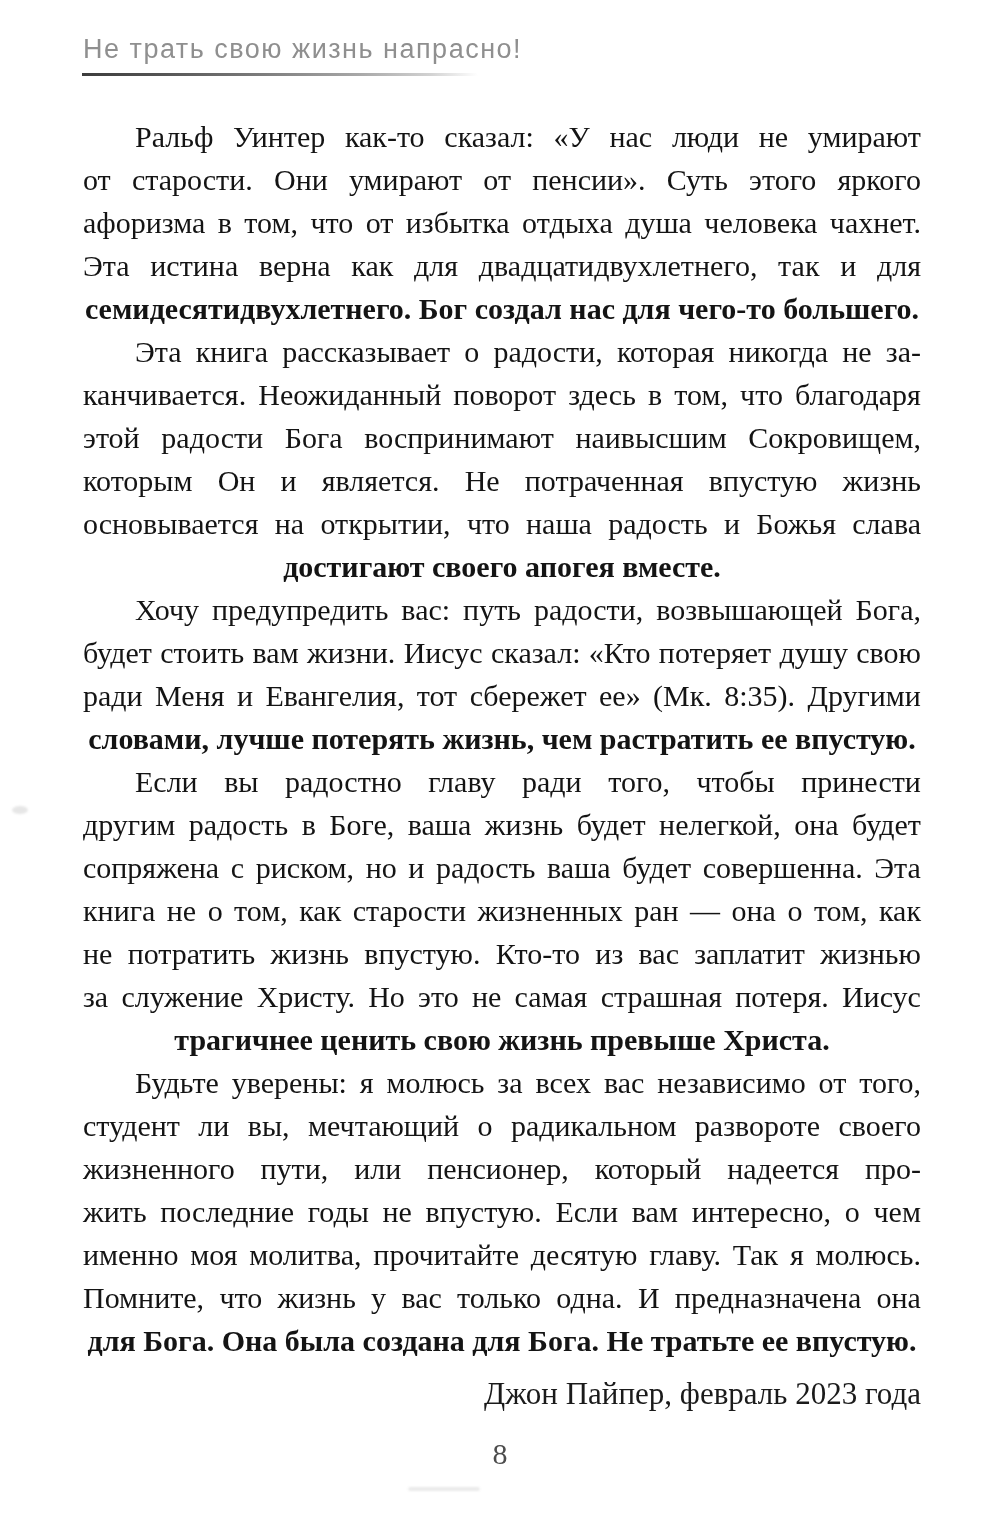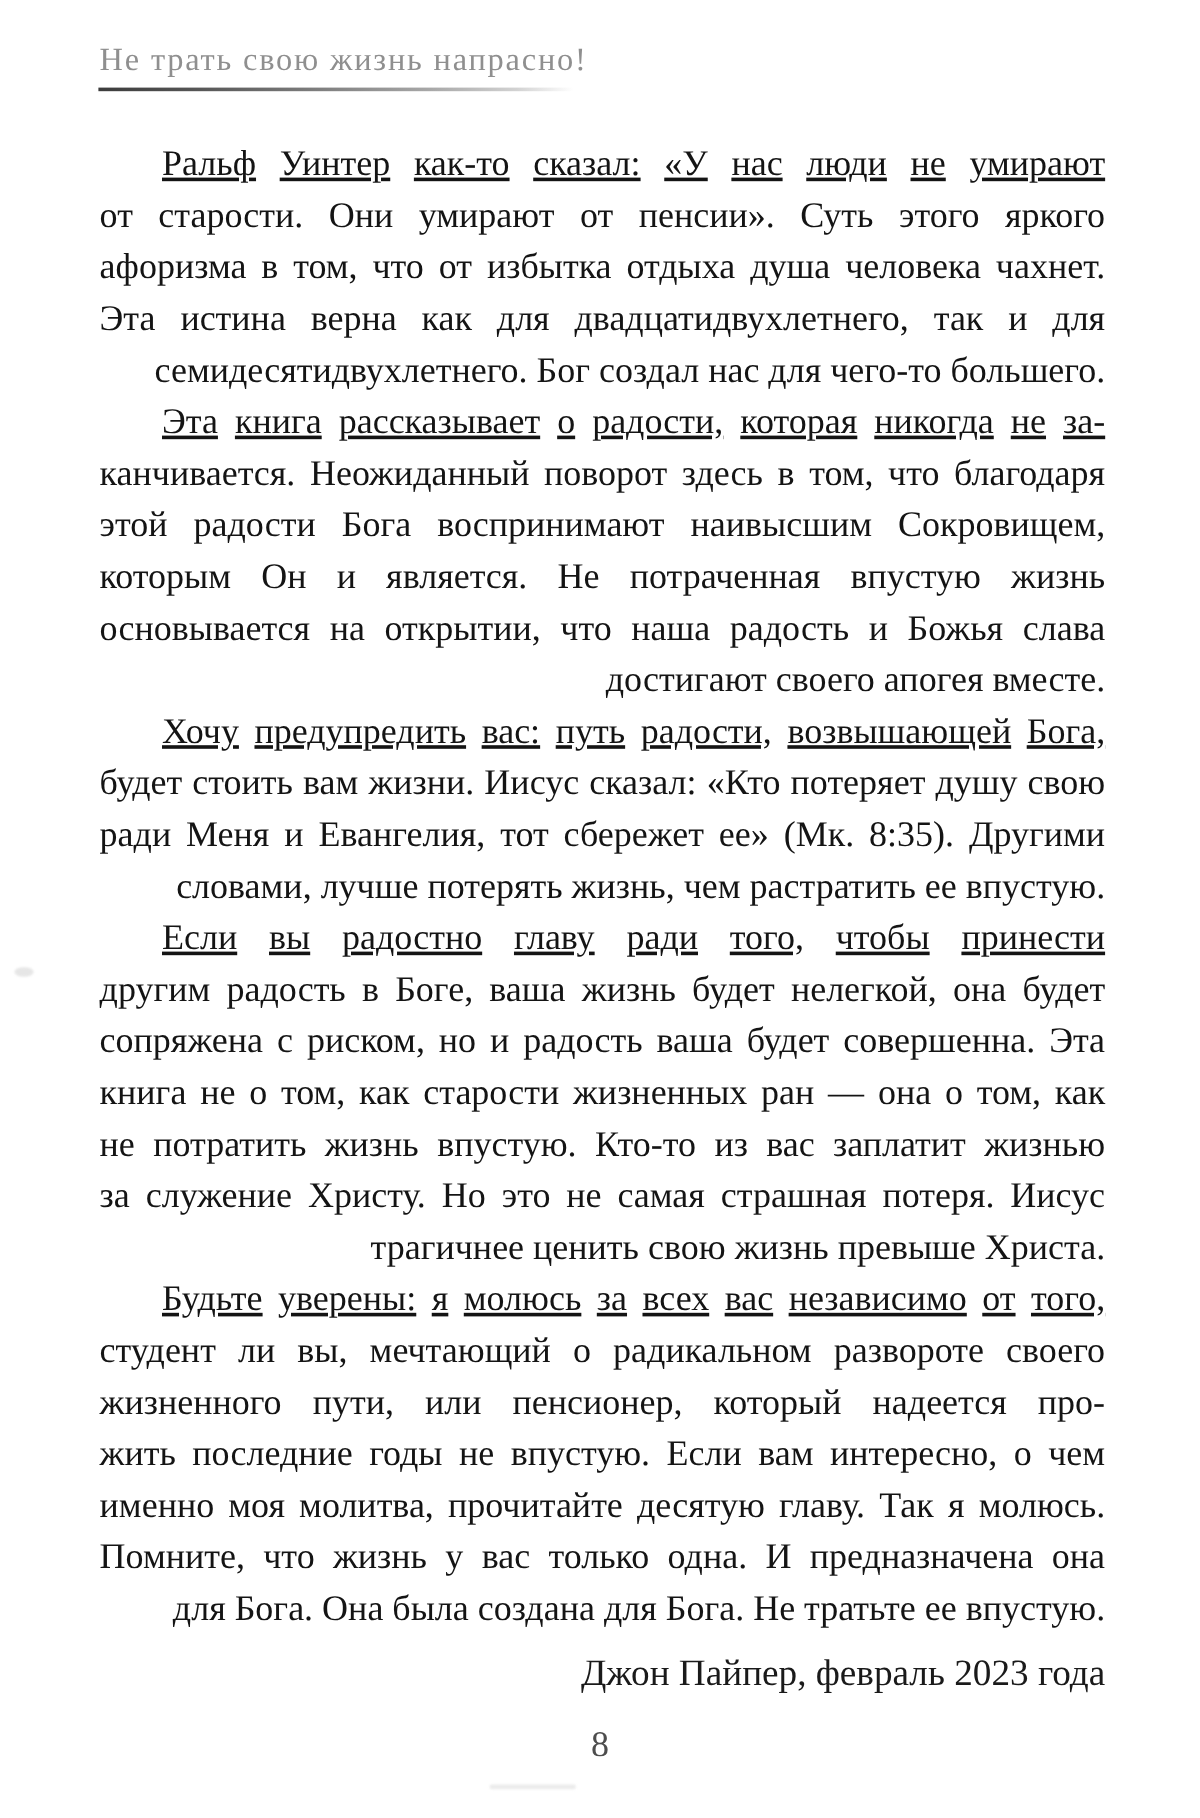--- a/index.html
+++ b/index.html
@@ -11,21 +11,21 @@
     overflow: hidden;
     font-family: "Liberation Serif", "DejaVu Serif", serif;
     color: #141414;
   }
   
   .running-head {
     position: absolute;
     left: 83px;
     top: 33px;
     width: 500px;
-    font-family: Liberation Serif, serif;
+    font-family: Liberation Sans, sans-serif;
     font-size: 27px;
     line-height: 32px;
     letter-spacing: 1.5px;
     color: #8f8f8f;
     white-space: nowrap;
   }
   .header-rule {
     position: absolute;
     left: 82px;
     top: 73px;
@@ -47,22 +47,22 @@
     height: 43px;
     line-height: 43px;
     font-size: 30px;
     white-space: nowrap;
   }
   .text-line.justified {
     display: flex;
     justify-content: space-between;
     align-items: baseline;
   }
-  .text-line.first-line { padding-left: 52px; text-decoration: underline; }
-  .text-line.last-line { text-align: right; }
+  .text-line.first-line { padding-left: 52px; }
+  .text-line.last-line { text-align: center; font-weight: bold; }
   
   .signature {
     height: 43px;
     line-height: 43px;
     margin-top: 10px;
     font-size: 31px;
     text-align: right;
     color: #1a1a1a;
   }
   

